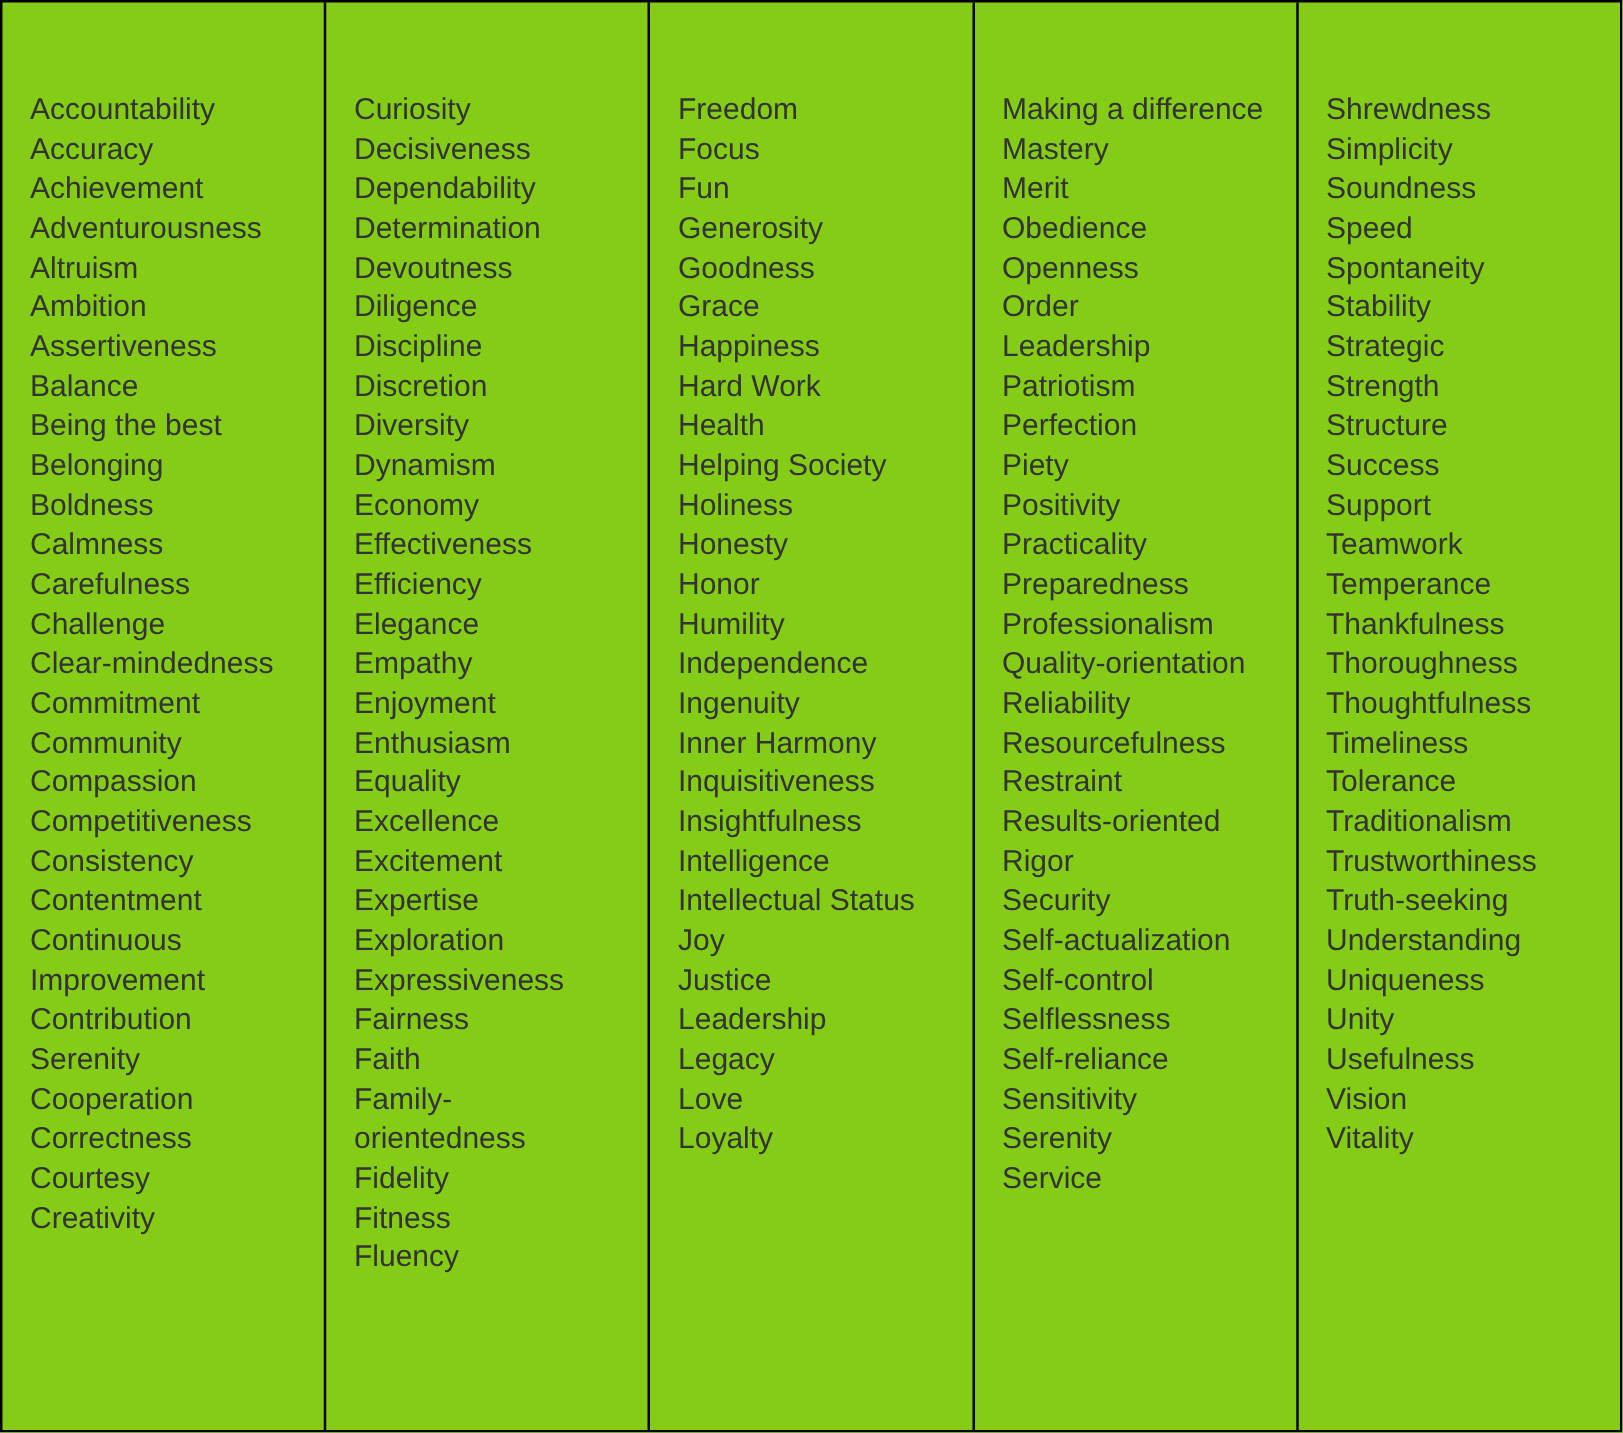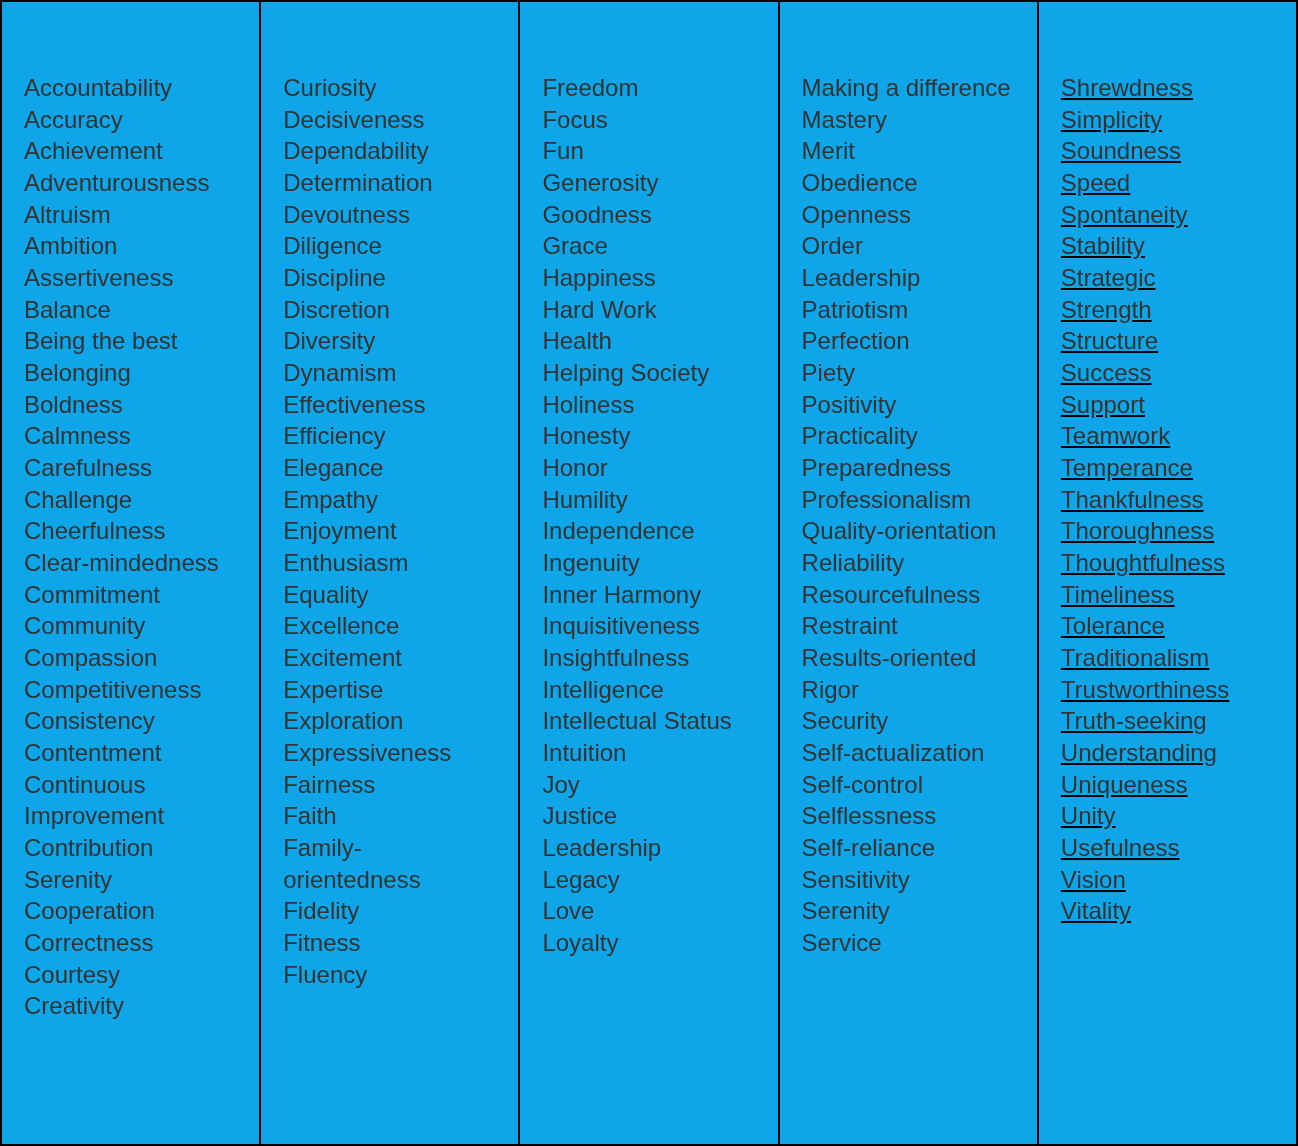--- a/index.html
+++ b/index.html
@@ -11,30 +11,29 @@
       background: #e8e8e8;
       font-family: Arial, Helvetica, sans-serif;
       width: 1298px;
       height: 1146px;
     }
     .table-container {
       display: flex;
       width: 100%;
       height: 100%;
       border: 2px solid #000;
-      background: #0ea5e9;
+      background: #84cc16;
     }
     .column {
       flex: 1;
       border-right: 2px solid #000;
       padding: 70px 22px 30px 22px;
     }
     .column:last-child {
       border-right: none;
-      text-decoration: underline;
     }
     .item {
       font-size: 24px;
       color: #333;
       line-height: 1.32;
       word-wrap: break-word;
     }
   </style>
 </head>
 <body>
@@ -48,21 +47,20 @@
       <div class="item">Altruism</div>
       <div class="item">Ambition</div>
       <div class="item">Assertiveness</div>
       <div class="item">Balance</div>
       <div class="item">Being the best</div>
       <div class="item">Belonging</div>
       <div class="item">Boldness</div>
       <div class="item">Calmness</div>
       <div class="item">Carefulness</div>
       <div class="item">Challenge</div>
-      <div class="item">Cheerfulness</div>
       <div class="item">Clear-mindedness</div>
       <div class="item">Commitment</div>
       <div class="item">Community</div>
       <div class="item">Compassion</div>
       <div class="item">Competitiveness</div>
       <div class="item">Consistency</div>
       <div class="item">Contentment</div>
       <div class="item">Continuous Improvement</div>
       <div class="item">Contribution</div>
       <div class="item">Serenity</div>
@@ -75,20 +73,21 @@
       <div class="item">Curiosity</div>
       <div class="item">Decisiveness</div>
       <div class="item">Dependability</div>
       <div class="item">Determination</div>
       <div class="item">Devoutness</div>
       <div class="item">Diligence</div>
       <div class="item">Discipline</div>
       <div class="item">Discretion</div>
       <div class="item">Diversity</div>
       <div class="item">Dynamism</div>
+      <div class="item">Economy</div>
       <div class="item">Effectiveness</div>
       <div class="item">Efficiency</div>
       <div class="item">Elegance</div>
       <div class="item">Empathy</div>
       <div class="item">Enjoyment</div>
       <div class="item">Enthusiasm</div>
       <div class="item">Equality</div>
       <div class="item">Excellence</div>
       <div class="item">Excitement</div>
       <div class="item">Expertise</div>
@@ -116,21 +115,20 @@
       <div class="item">Honesty</div>
       <div class="item">Honor</div>
       <div class="item">Humility</div>
       <div class="item">Independence</div>
       <div class="item">Ingenuity</div>
       <div class="item">Inner Harmony</div>
       <div class="item">Inquisitiveness</div>
       <div class="item">Insightfulness</div>
       <div class="item">Intelligence</div>
       <div class="item">Intellectual Status</div>
-      <div class="item">Intuition</div>
       <div class="item">Joy</div>
       <div class="item">Justice</div>
       <div class="item">Leadership</div>
       <div class="item">Legacy</div>
       <div class="item">Love</div>
       <div class="item">Loyalty</div>
     </div>
   <div class="column">
       <div class="item">Making a difference</div>
       <div class="item">Mastery</div>

